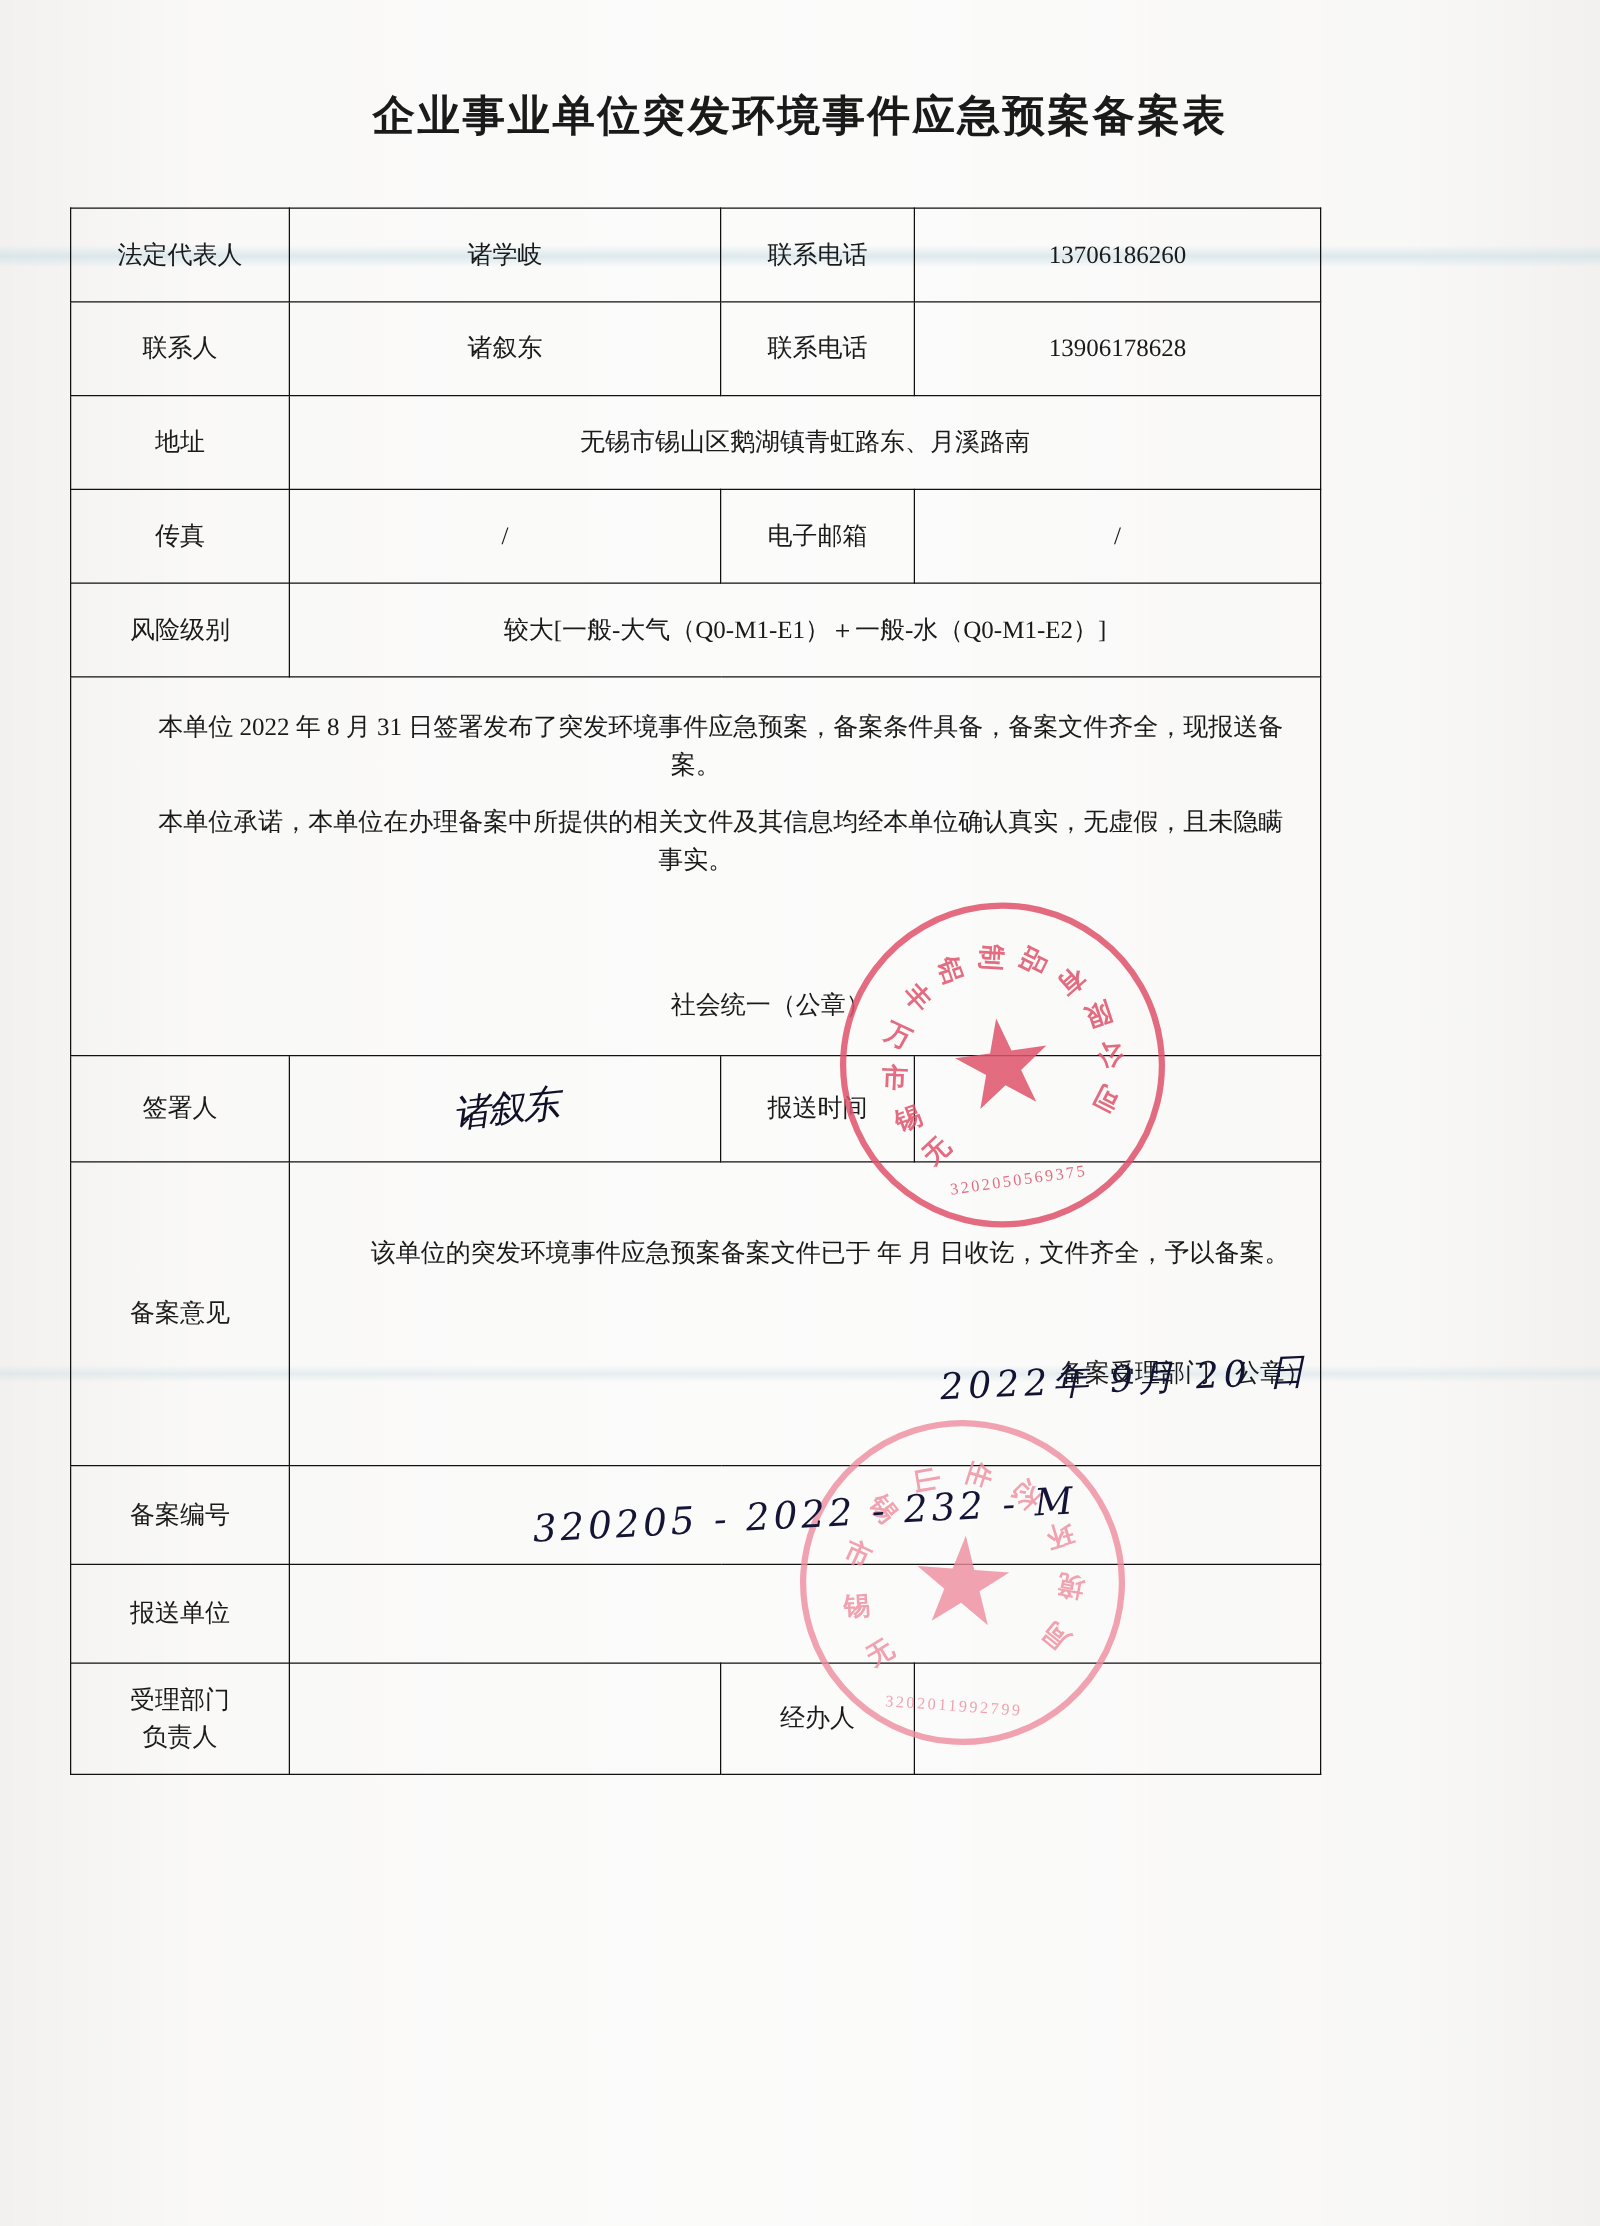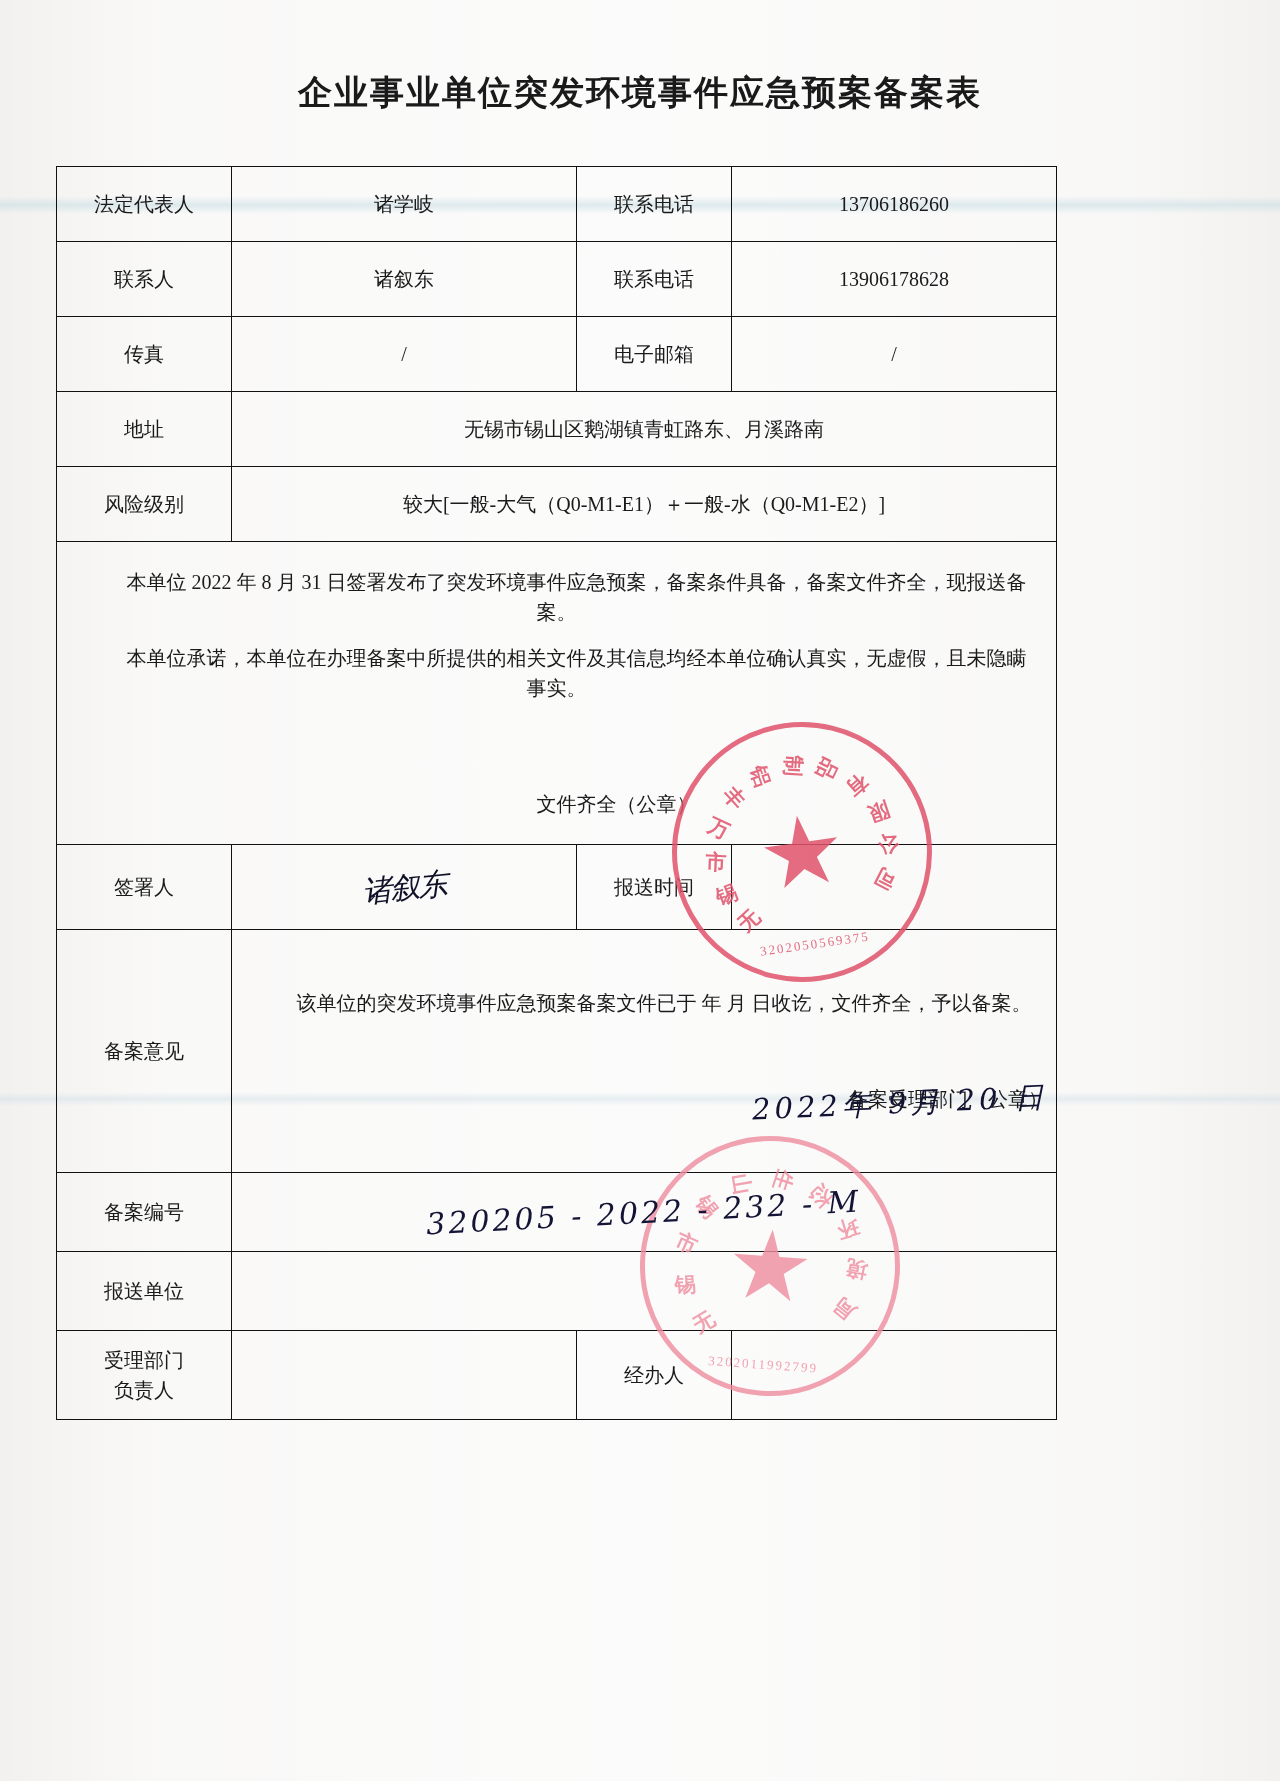--- a/index.html
+++ b/index.html
@@ -183,42 +183,42 @@
   </tr>
 
   <tr>
     <td class="lbl tall">联系人</td>
     <td class="val">诸叙东</td>
     <td class="lbl">联系电话</td>
     <td class="val">13906178628</td>
   </tr>
 
   <tr>
+    <td class="lbl tall">地址</td>
+    <td class="val" colspan="3">无锡市锡山区鹅湖镇青虹路东、月溪路南</td>
+  </tr>
+
+  <tr>
     <td class="lbl tall">传真</td>
     <td class="val">/</td>
     <td class="lbl">电子邮箱</td>
     <td class="val">/</td>
   </tr>
 
-  <tr>
-    <td class="lbl tall">地址</td>
-    <td class="val" colspan="3">无锡市锡山区鹅湖镇青虹路东、月溪路南</td>
-  </tr>
-
 
   <tr>
     <td class="lbl tall">风险级别</td>
     <td class="val" colspan="3">较大[一般-大气（Q0-M1-E1）＋一般-水（Q0-M1-E2）]</td>
   </tr>
 
   <tr>
     <td class="para" colspan="4">
       <p>本单位   2022 年 8 月 31 日签署发布了突发环境事件应急预案，备案条件具备，备案文件齐全，现报送备案。</p>
       <p>本单位承诺，本单位在办理备案中所提供的相关文件及其信息均经本单位确认真实，无虚假，且未隐瞒事实。</p>
-      <p class="seal-line">文件齐全（公章）</p>
+      <p class="seal-line">社会统一（公章）</p>
     </td>
   </tr>
 
   <tr>
     <td class="lbl" style="height:72px">签署人</td>
     <td>
       <span class="signature">诸叙东</span>
     </td>
     <td class="lbl">报送时间</td>
     <td class="val"></td>

